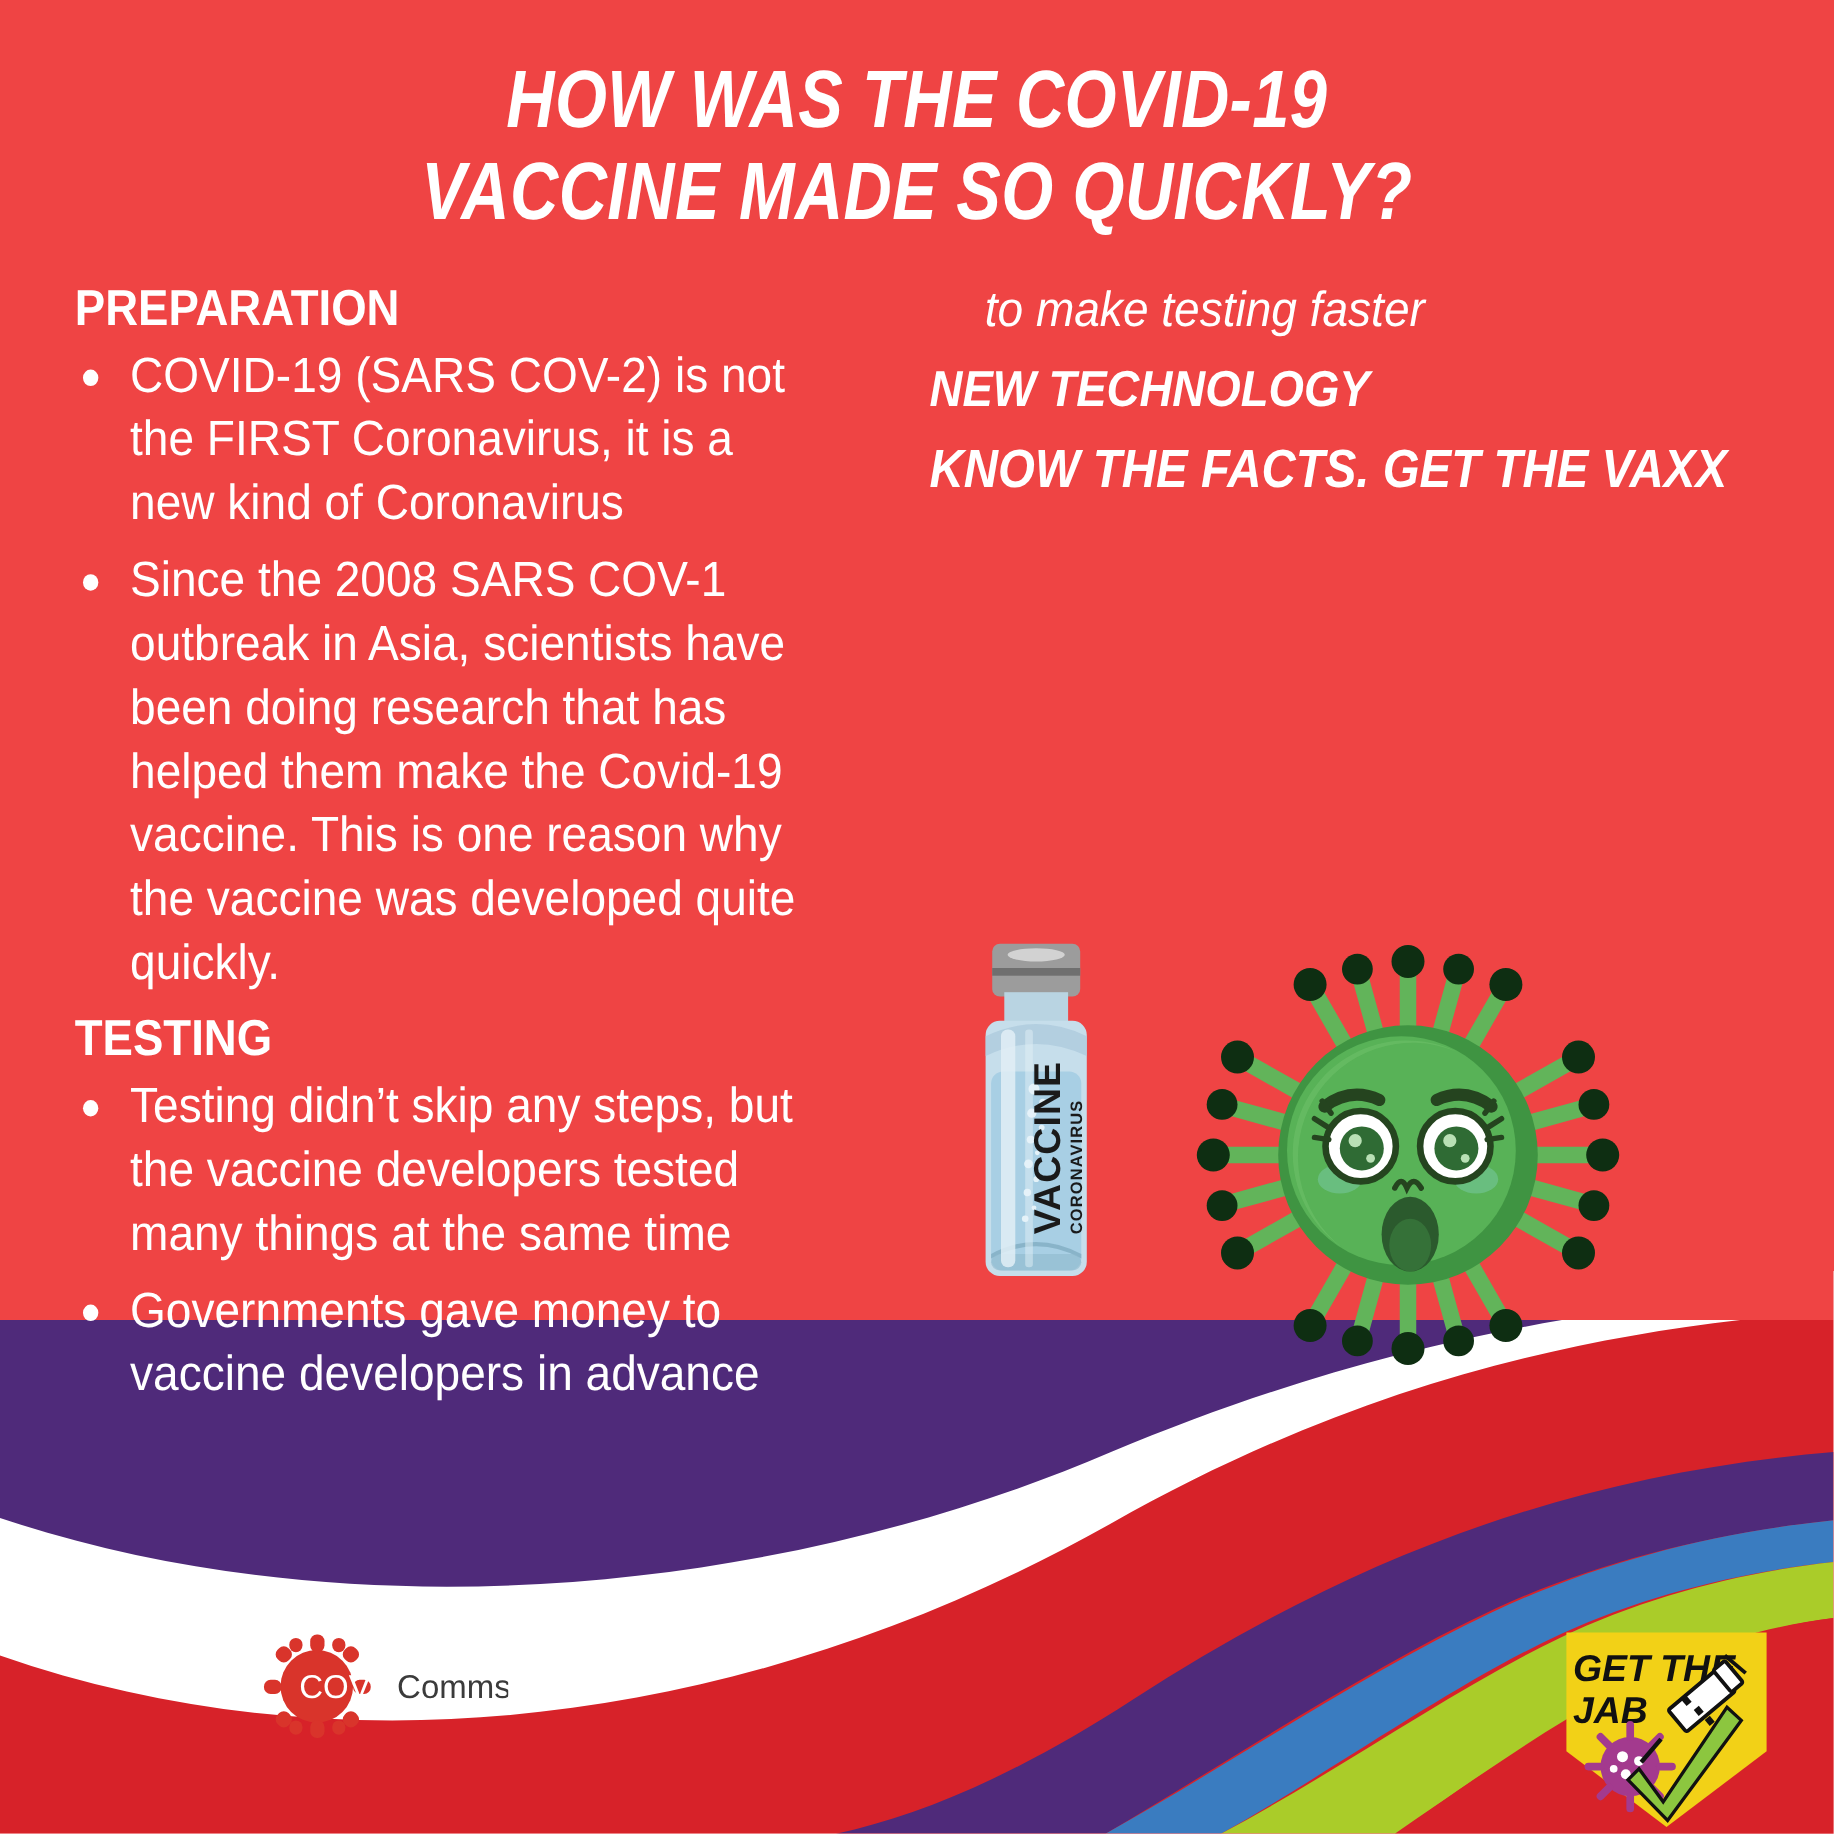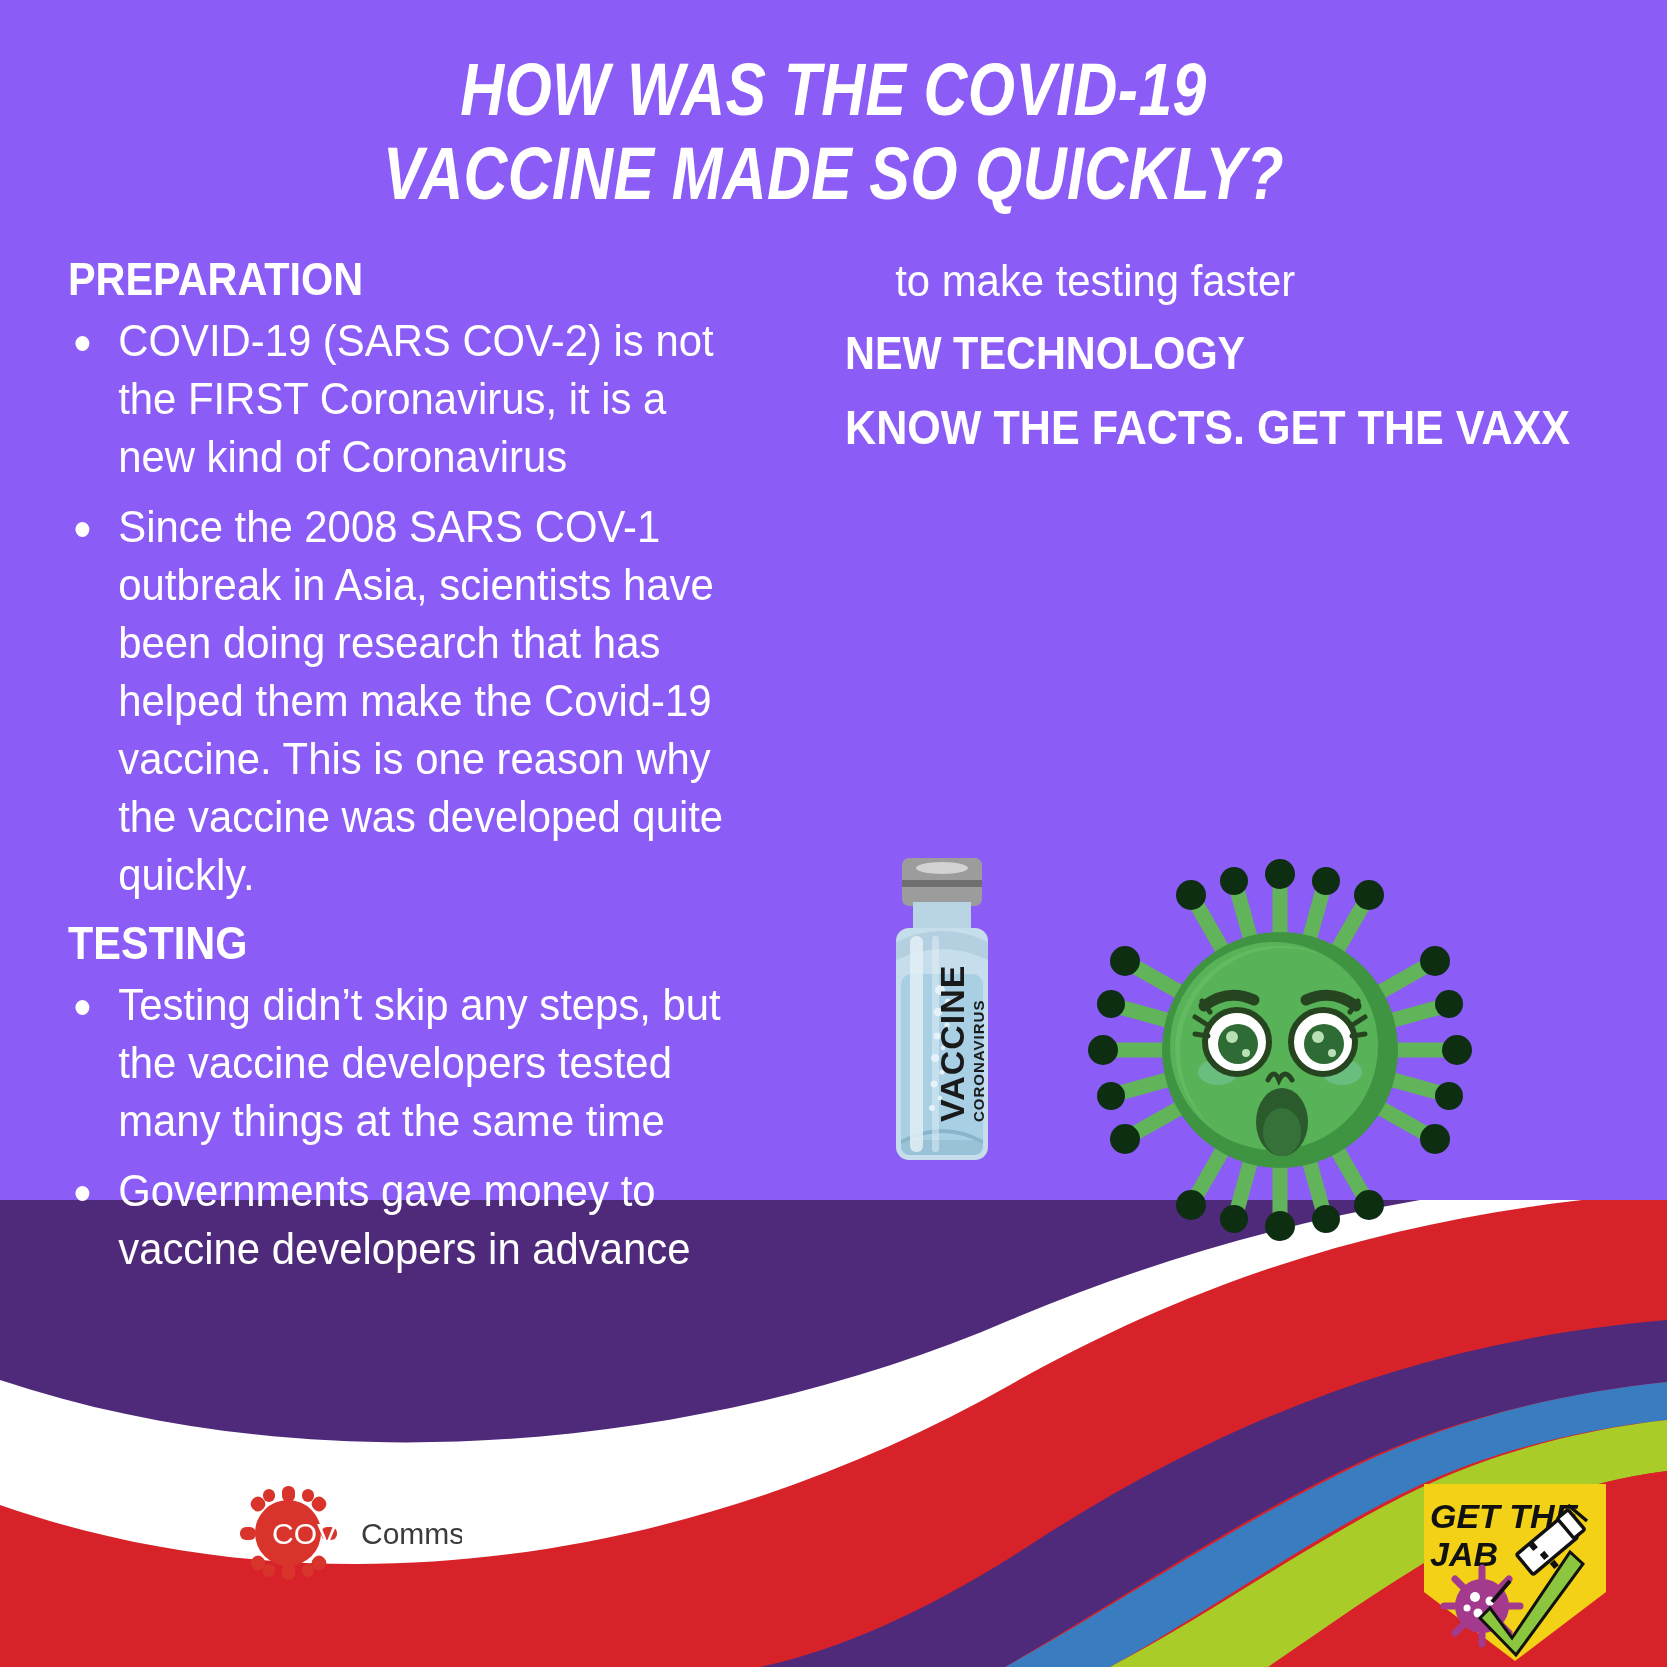--- a/index.html
+++ b/index.html
@@ -39,21 +39,21 @@
     transform-origin: center center;
     white-space: nowrap;
   }
   
   .col {
     position: absolute;
     z-index: 10;
     color: #ffffff;
   }
   .col-left  { left: 68px;  top: 252px; width: 730px; }
-  .col-right { left: 845px; top: 252px; width: 760px; }
+  .col-right { left: 845px; top: 252px; width: 760px; font-style: italic; }
 
   .section-head {
     font-family: "Liberation Sans", sans-serif;
     font-weight: bold;
     font-size: 46px;
     line-height: 54px;
     letter-spacing: 0px;
     transform: scaleX(0.9);
     transform-origin: left center;
     margin: 0 0 6px 0;
@@ -141,21 +141,21 @@
     left: 1420px;
     top: 1480px;
     width: 190px;
     height: 185px;
     z-index: 20;
   }
 </style>
 </head>
 <body>
 
-<div id="poster" style="background: #8b5cf6;">
+<div id="poster" style="background: #ef4444;">
 
   <div class="title-block">
     <span class="title-line">HOW WAS THE COVID-19</span>
     <span class="title-line">VACCINE MADE SO QUICKLY?</span>
   </div>
 
   <div class="col col-left">
 
     <div class="section-head">PREPARATION</div>
     <ul class="bullets">

